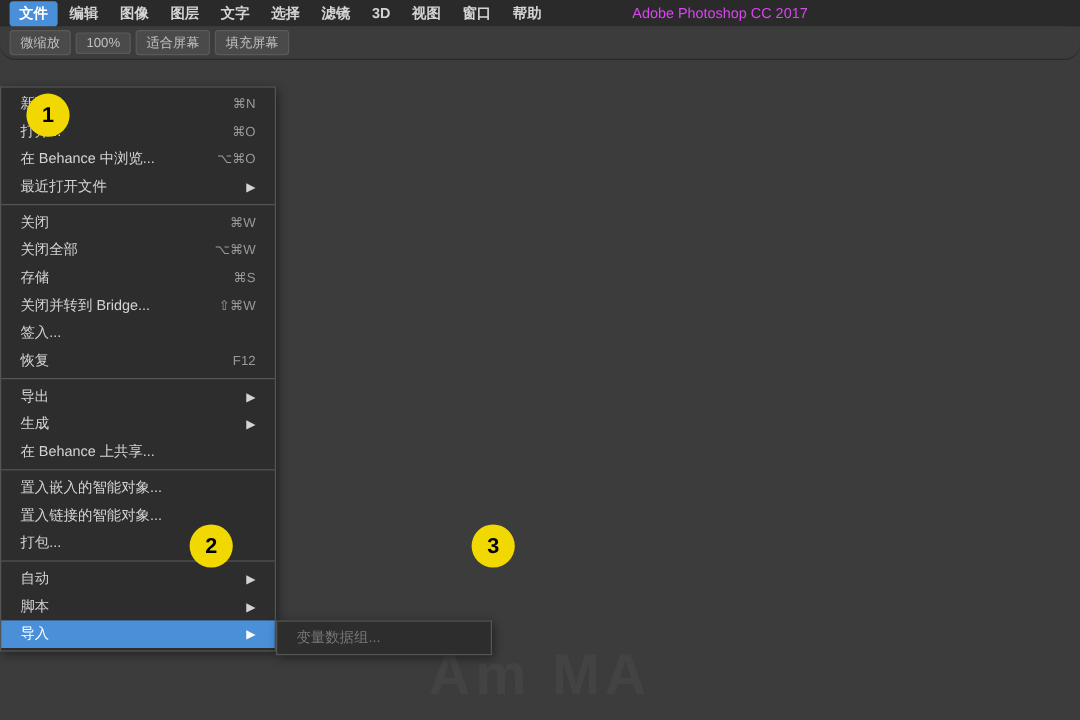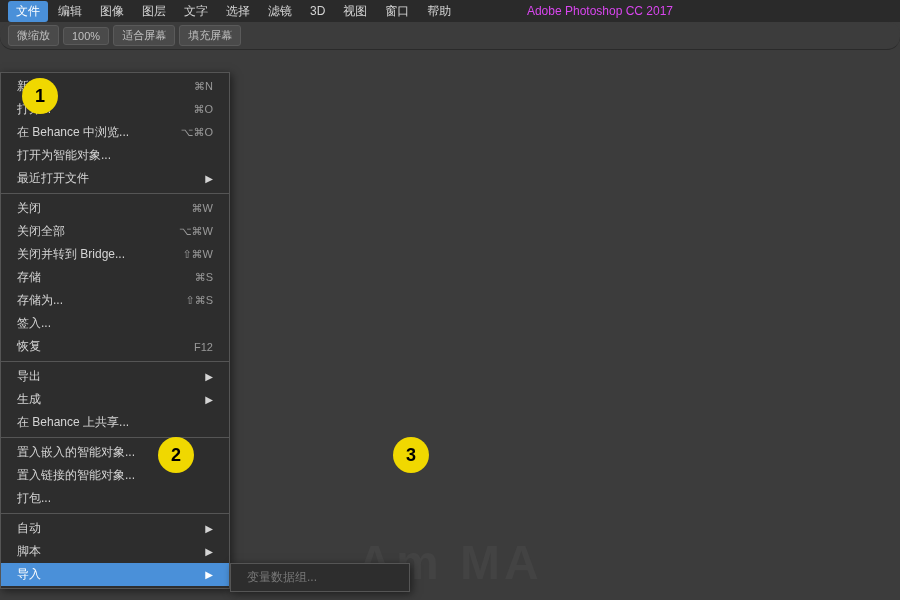--- a/index.html
+++ b/index.html
@@ -23,20 +23,21 @@
       gap: 2px;
       position: relative;
       z-index: 100;
     }
     .menu-bar-item {
       color: #d4d4d4;
       font-size: 12px;
       padding: 2px 8px;
       cursor: pointer;
       border-radius: 3px;
+      font-weight: bold;
     }
     .menu-bar-item:hover, .menu-bar-item.active {
       background: #4a90d9;
       color: #fff;
     }
     .menu-bar-item.active {
       background: #4a90d9;
     }
 
     
@@ -229,54 +230,47 @@
     <div class="menu-item">
       <span>打开...</span>
       <span class="shortcut">⌘O</span>
     </div>
 
     <div class="menu-item">
       <span>在 Behance 中浏览...</span>
       <span class="shortcut">⌥⌘O</span>
     </div>
 
-    <div class="menu-item">
-      <span>打开为智能对象...</span>
-    </div>
 
     <div class="menu-item">
       <span>最近打开文件</span>
       <span class="arrow">▶</span>
     </div>
     <div class="menu-separator"></div>
 
     <div class="menu-item">
       <span>关闭</span>
       <span class="shortcut">⌘W</span>
     </div>
 
     <div class="menu-item">
       <span>关闭全部</span>
       <span class="shortcut">⌥⌘W</span>
     </div>
 
     <div class="menu-item">
+      <span>存储</span>
+      <span class="shortcut">⌘S</span>
+    </div>
+
+    <div class="menu-item">
       <span>关闭并转到 Bridge...</span>
       <span class="shortcut">⇧⌘W</span>
     </div>
 
-    <div class="menu-item">
-      <span>存储</span>
-      <span class="shortcut">⌘S</span>
-    </div>
-
-    <div class="menu-item">
-      <span>存储为...</span>
-      <span class="shortcut">⇧⌘S</span>
-    </div>
 
     <div class="menu-item">
       <span>签入...</span>
     </div>
 
     <div class="menu-item">
       <span>恢复</span>
       <span class="shortcut">F12</span>
     </div>
     <div class="menu-separator"></div>

